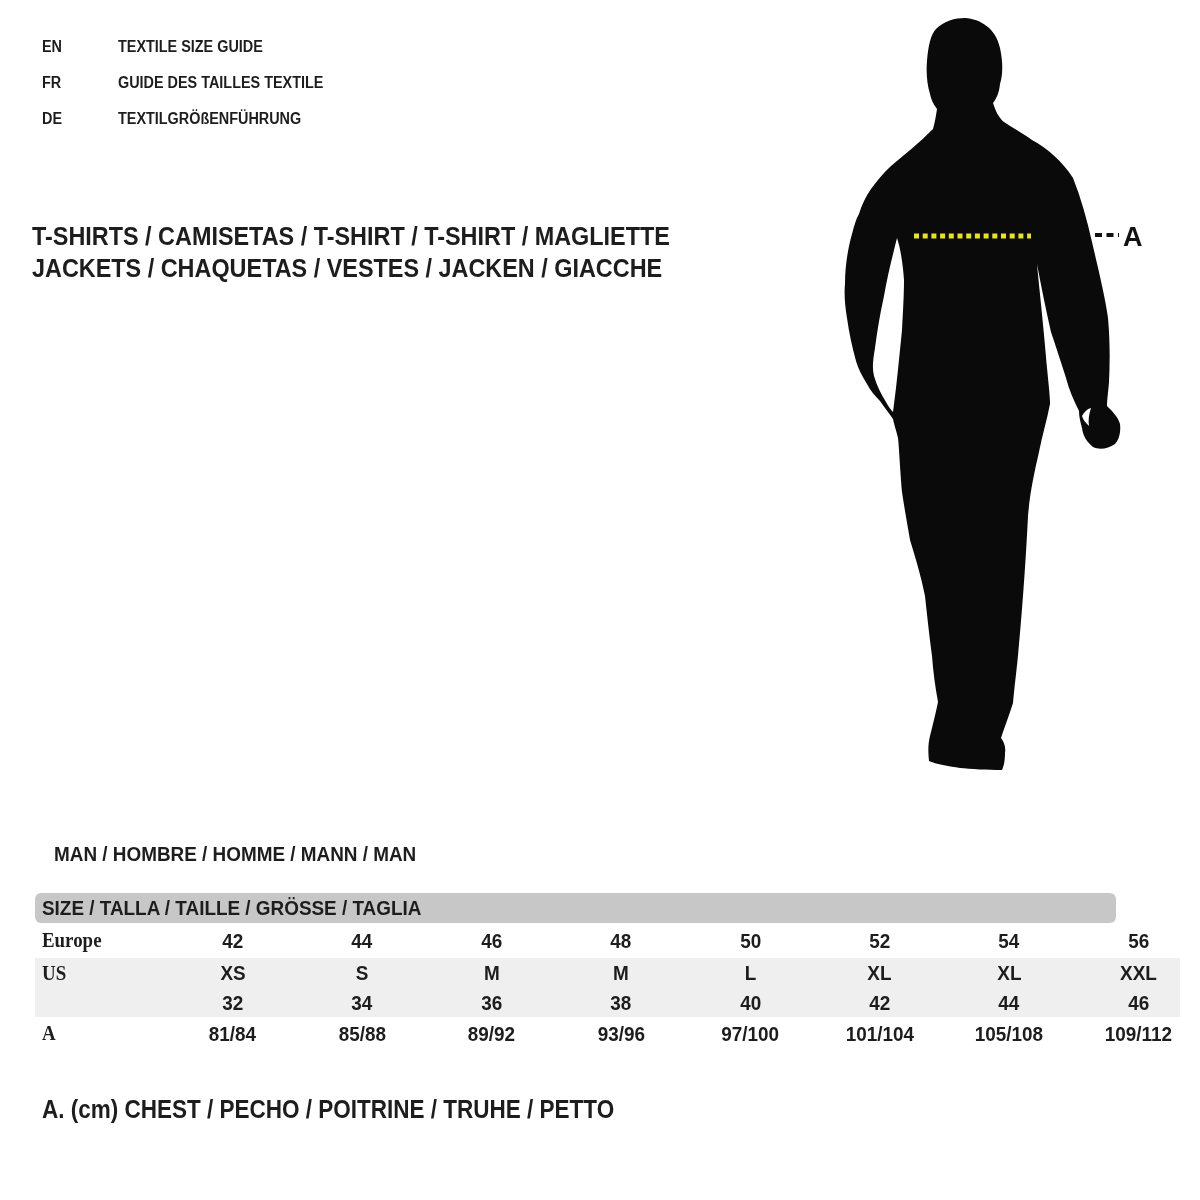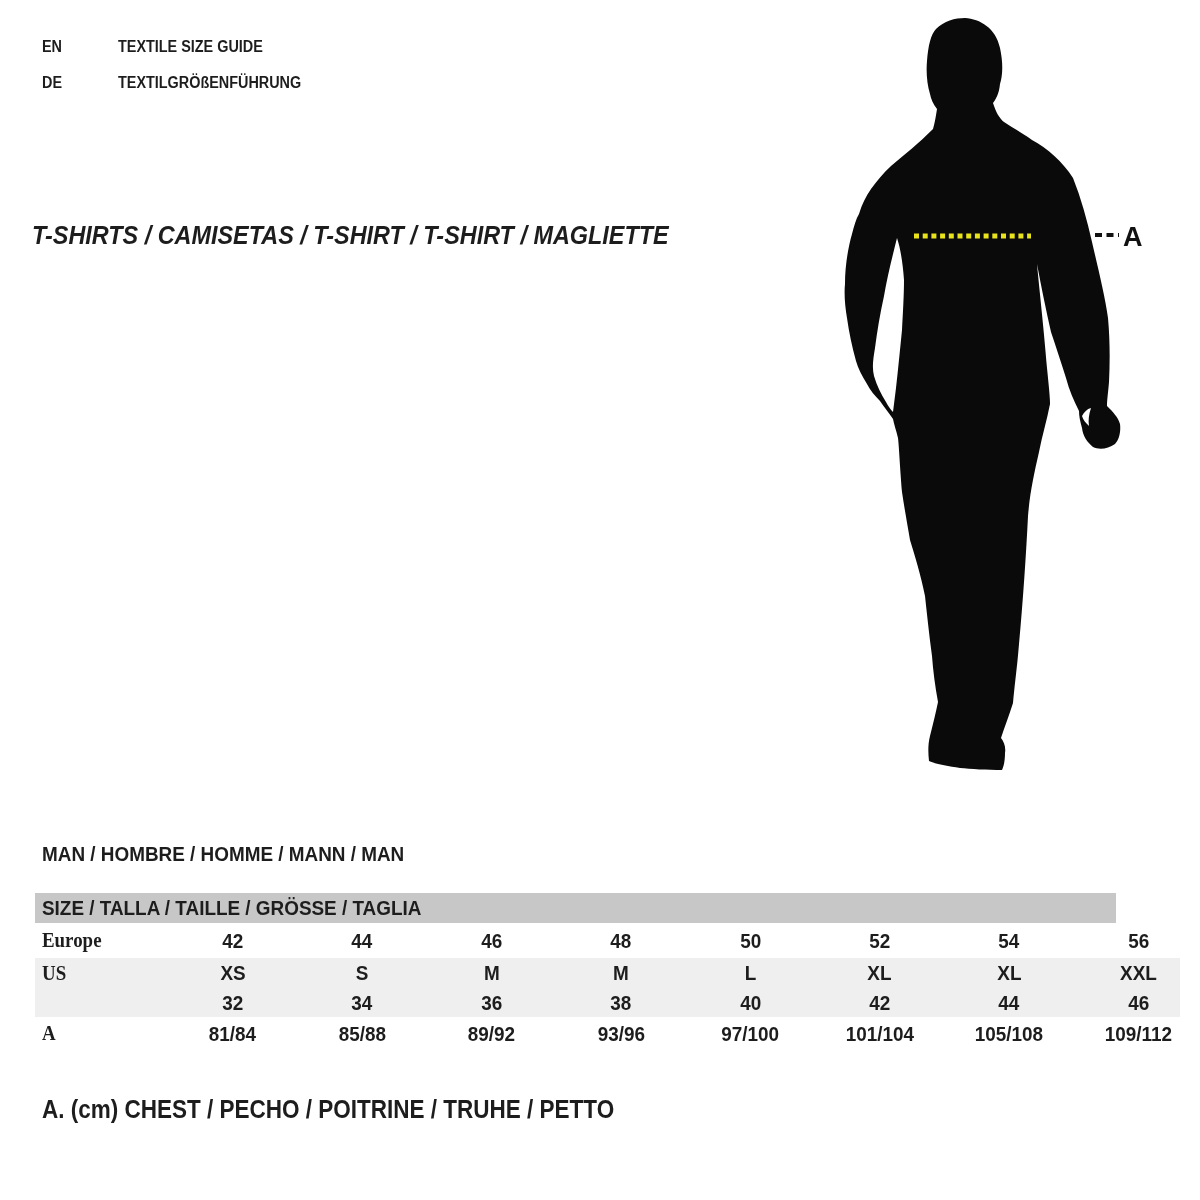--- a/index.html
+++ b/index.html
@@ -11,57 +11,64 @@
   .cond{display:inline-block;transform:scaleX(0.9);transform-origin:0 50%;white-space:nowrap;}
   .cond-c{display:inline-block;transform:scaleX(0.9);transform-origin:50% 50%;white-space:nowrap;}
 
   
   .lang-block{position:absolute;left:42px;top:29px;}
   .lang-row{display:flex;height:36px;align-items:center;font-size:16px;font-weight:bold;}
   .lang-code{width:76px;flex:0 0 76px;}
 
   
   .categories{position:absolute;left:32px;top:220px;}
-  .category-line{height:32px;display:flex;align-items:flex-start;font-size:26px;font-weight:bold;font-style:italic;}
+  .category-line{height:32px;display:flex;align-items:flex-end;font-size:26px;font-weight:bold;}
 
   
   .figure-wrap{position:absolute;left:820px;top:0;width:340px;height:800px;}
 
   
-  .section-title{position:absolute;left:42px;top:841px;font-size:21px;font-weight:bold;height:26px;display:flex;align-items:center;}
+  .section-title{position:absolute;left:54px;top:841px;font-size:21px;font-weight:bold;height:26px;display:flex;align-items:center;}
 
   
   .size-table{position:absolute;left:35px;top:893px;width:1168px;font-weight:bold;font-size:21px;}
-  .thead{width:1081px;height:30px;background:#c7c7c7;display:flex;align-items:center;box-sizing:border-box;padding-left:7px;}
+  .thead{width:1081px;height:30px;background:#c7c7c7;display:flex;align-items:center;box-sizing:border-box;padding-left:7px;border-radius:6px;}
   .trow{display:flex;align-items:center;}
   .trow.shaded{background:linear-gradient(to right,#efefef 0,#efefef 1145px,rgba(0,0,0,0) 1145px);}
   .tlabel{flex:0 0 133px;box-sizing:border-box;padding-left:7px;font-family:Liberation Serif, serif;}
   .tcell{flex:1 1 0;text-align:center;}
   .h35{height:35px;} .h30{height:30px;} .h29{height:29px;} .h33{height:33px;}
 
   
   .footnote{position:absolute;left:42px;top:1096px;font-size:25px;font-weight:bold;height:26px;display:flex;align-items:center;}
 </style>
 </head>
 <body>
 
 <div class="lang-block">
   <div class="lang-row">
     <span class="lang-code"><span class="cond">EN</span></span>
     <span class="cond">TEXTILE SIZE GUIDE</span>
   </div>
   <div class="lang-row">
+    <span class="lang-code"><span class="cond">FR</span></span>
+    <span class="cond">GUIDE DES TAILLES TEXTILE</span>
+  </div>
+  <div class="lang-row">
     <span class="lang-code"><span class="cond">DE</span></span>
     <span class="cond">TEXTILGRÖßENFÜHRUNG</span>
   </div>
 </div>
 
 <div class="categories">
   <div class="category-line">
     <span class="cond">T-SHIRTS / CAMISETAS / T-SHIRT / T-SHIRT / MAGLIETTE</span>
+  </div>
+  <div class="category-line">
+    <span class="cond">JACKETS / CHAQUETAS / VESTES / JACKEN / GIACCHE</span>
   </div>
 </div>
 
 <div class="figure-wrap">
   <svg width="340" height="800" viewBox="0 0 340 800" xmlns="http://www.w3.org/2000/svg">
     <path fill="#0a0a0a" d="
       M145 18
       C160 19 176 28 180 48 C183 62 183 74 180 84 C179 94 176 99 173 103
       C176 112 179 118 184 122 C193 128 202 133 212 140 C227 148 243 162 253 178
       C261 198 267 220 272 242 C278 268 285 296 288 318 C290 340 290 362 289 382

